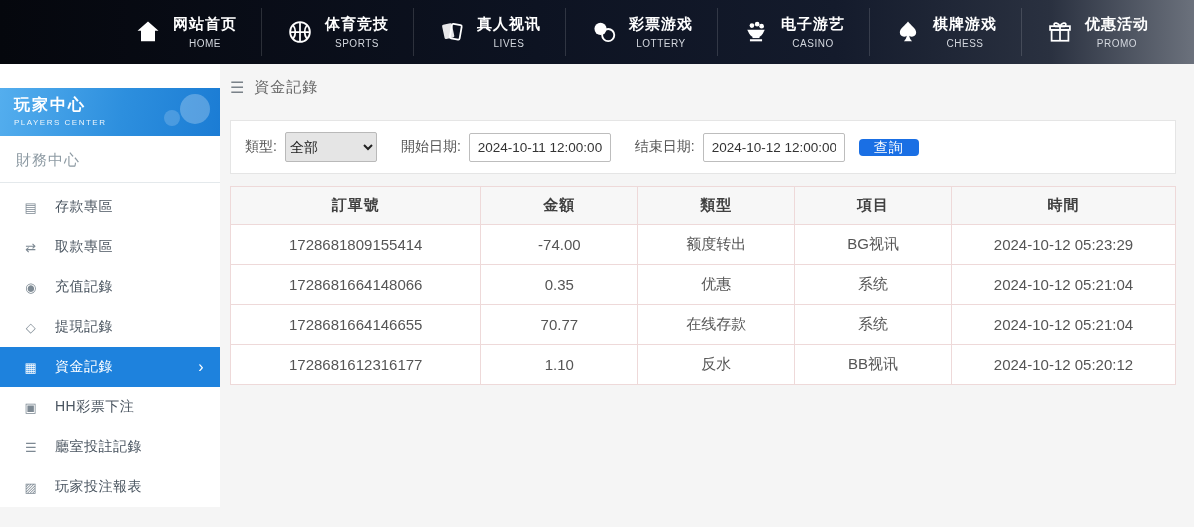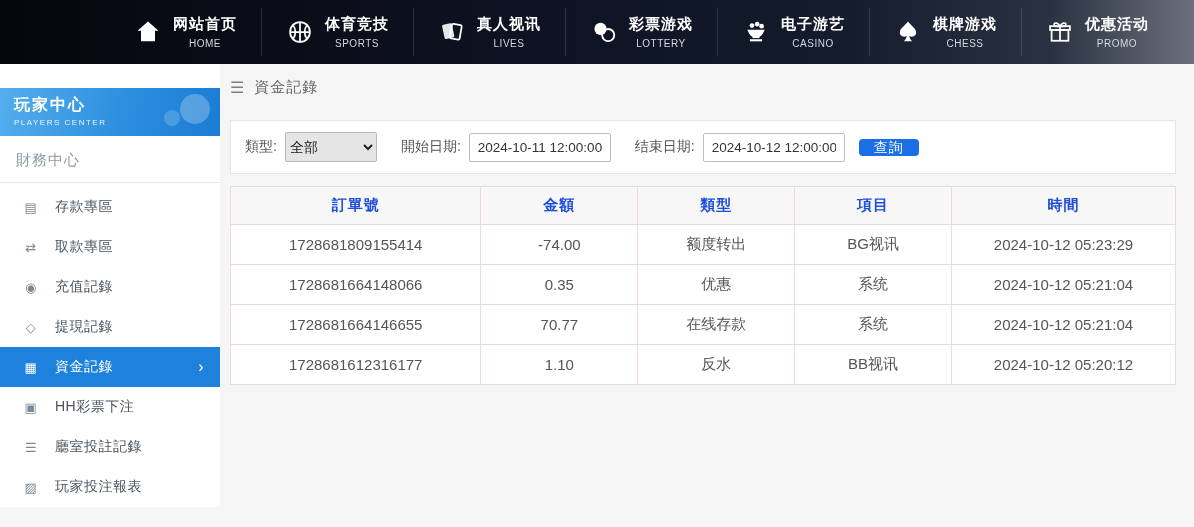--- a/index.html
+++ b/index.html
@@ -137,21 +137,21 @@
   .table-box { margin-top: 12px; background: #fff; }
   table { width: 100%; border-collapse: collapse; table-layout: fixed; }
   th, td {
     border: 1px solid #eed9d9;
     text-align: center;
     font-size: 15px;
     height: 40px;
     overflow: hidden;
     white-space: nowrap;
   }
-  th { background: #f7f7f7; color: #1d4ed8; font-weight: bold; height: 38px; letter-spacing: 1px; }
+  th { background: #f7f7f7; color: #404040; font-weight: bold; height: 38px; letter-spacing: 1px; }
   td { color: #555; background: #fff; }
 </style>
 </head>
 <body>
 
 <nav class="topnav">
 
   <div class="nav-item">
     <span class="nav-icon">
       <svg viewBox="0 0 24 24">

